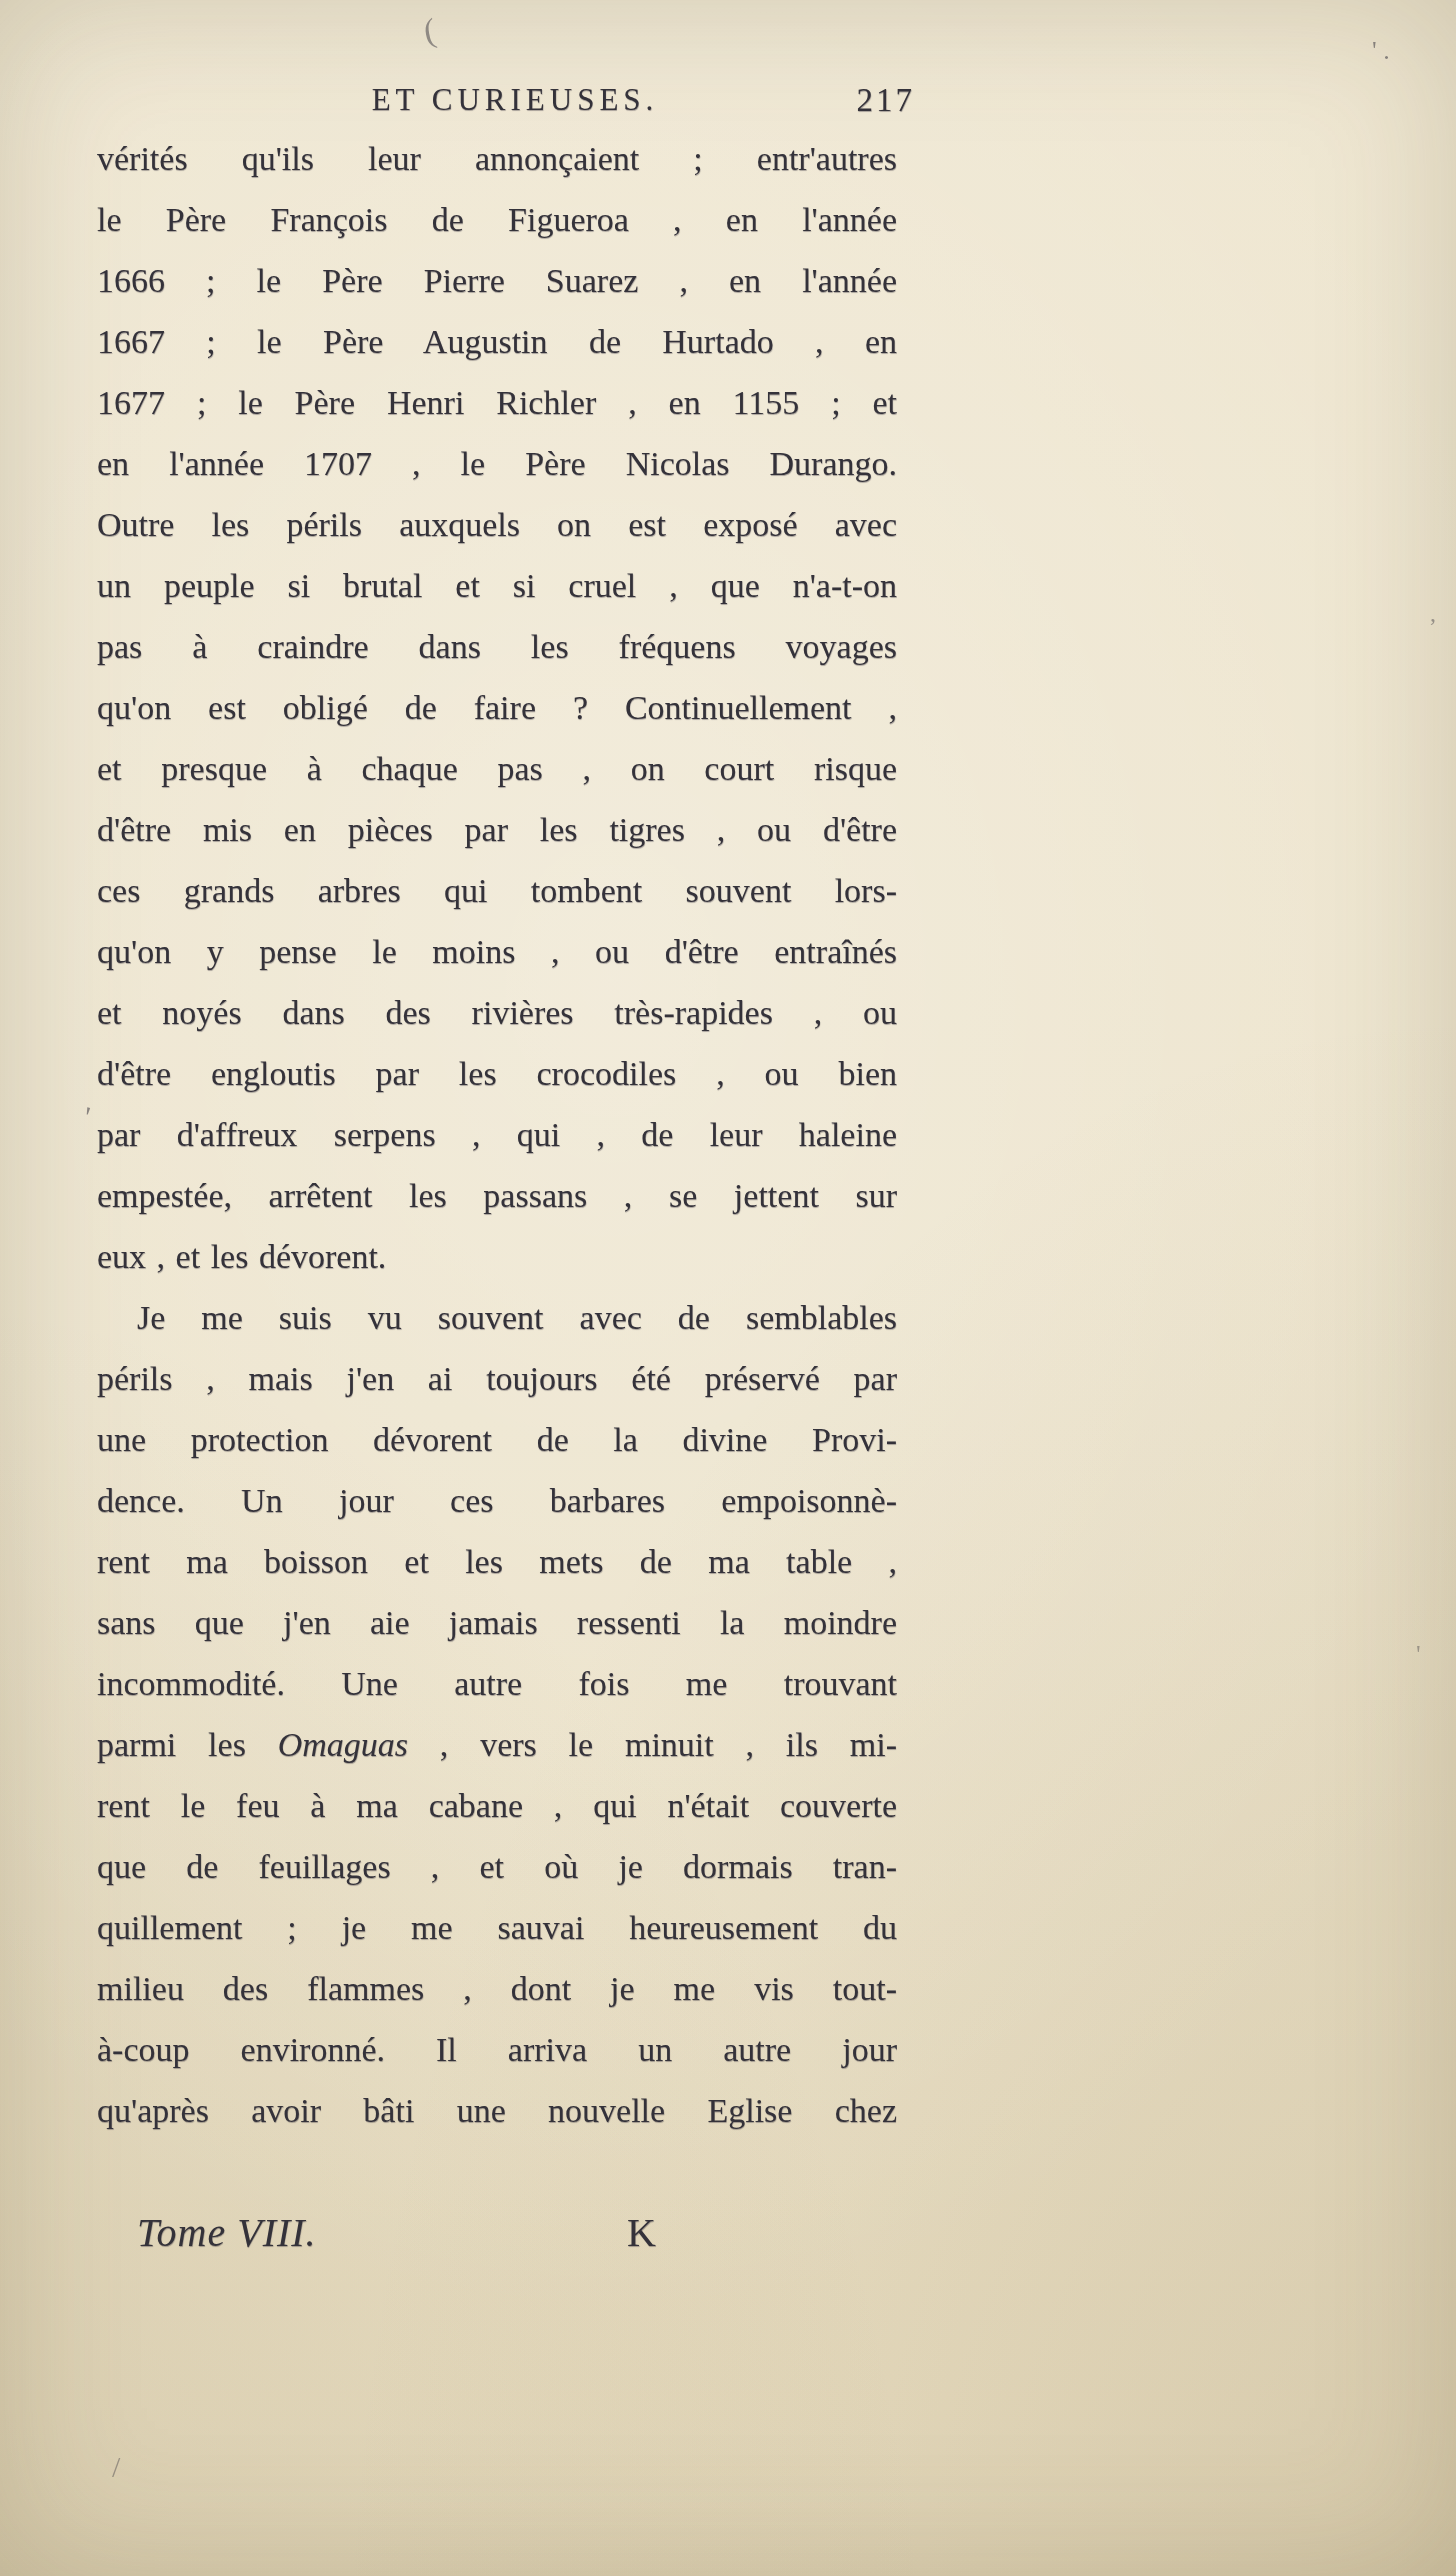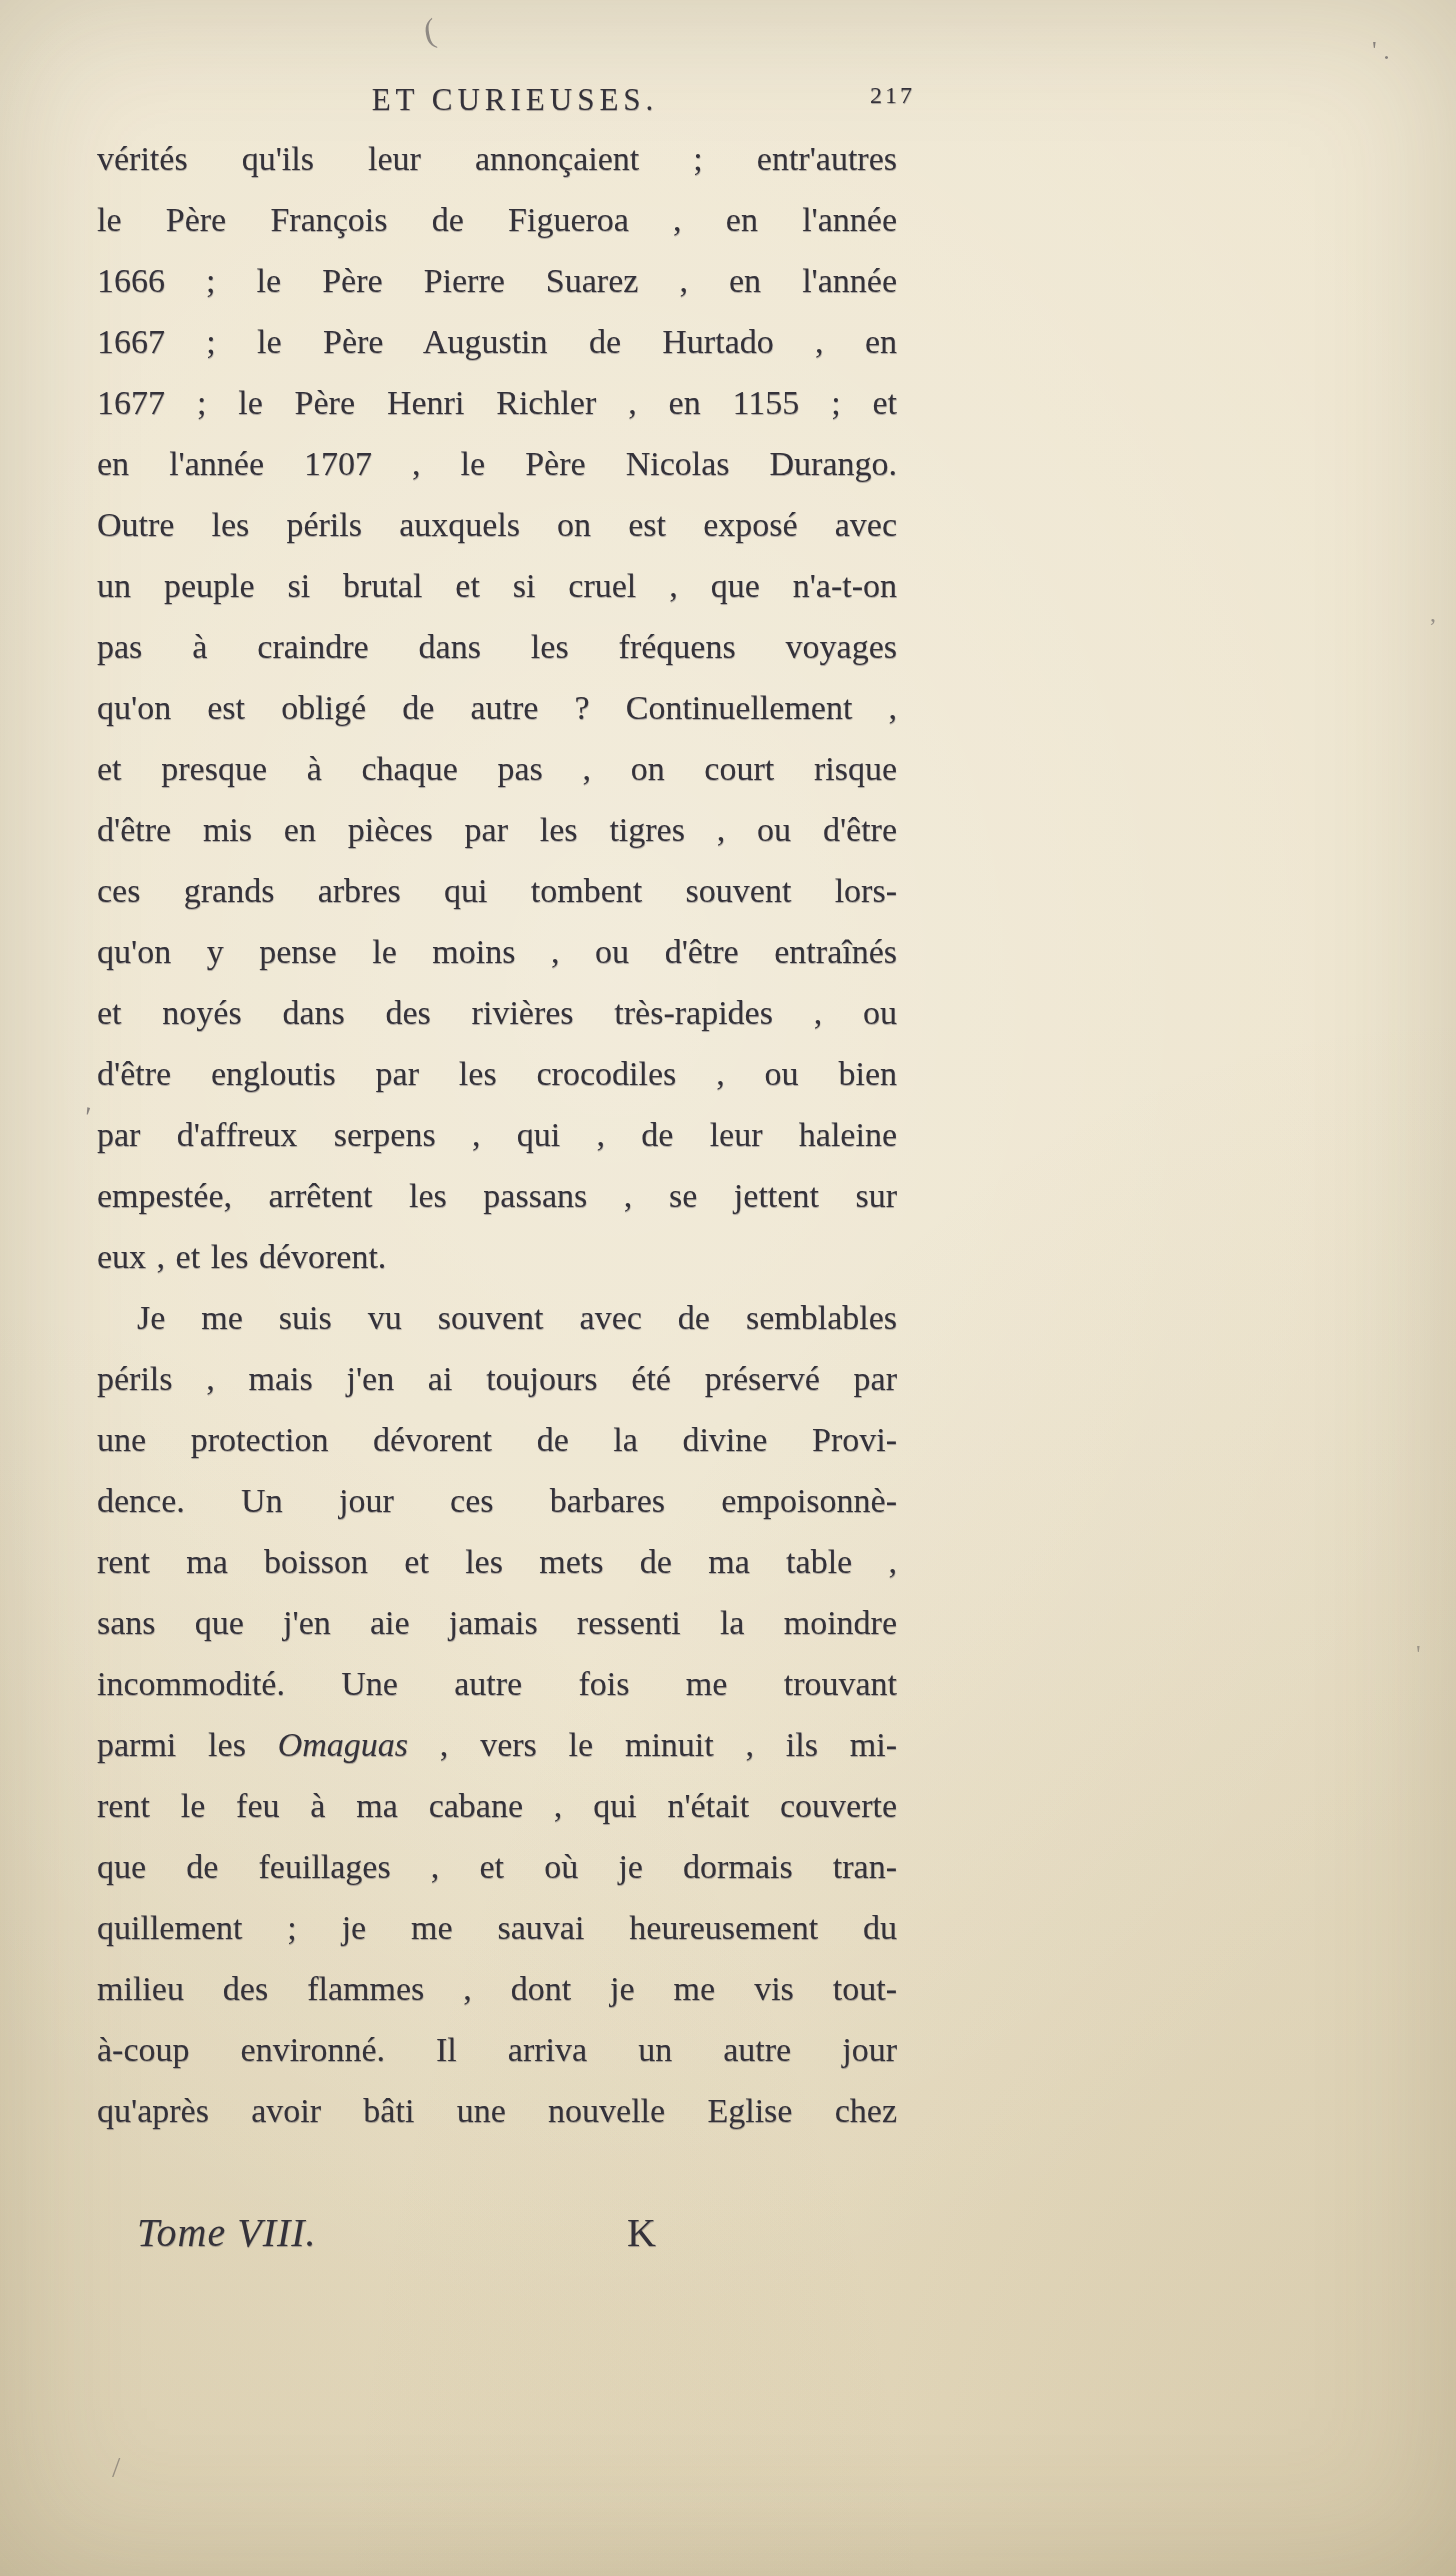--- a/index.html
+++ b/index.html
@@ -37,21 +37,21 @@
     left: 50%;
     transform: translateX(-50%);
     font-size: 31px;
     letter-spacing: 5px;
     white-space: nowrap;
   }
   .page-number {
     position: absolute;
     right: 0;
     top: 0;
-    font-size: 24px;
+    font-size: 33px;
     letter-spacing: 3px;
   }
   
   .text-block {
     position: absolute;
     top: 128px;
     left: 97px;
     width: 800px;
     font-size: 34px;
     line-height: 61px;
@@ -119,21 +119,21 @@
       <div class="paragraph">
         <div class="line">vérités qu'ils leur annonçaient ; entr'autres</div>
         <div class="line">le Père François de Figueroa , en l'année</div>
         <div class="line">1666 ; le Père Pierre Suarez , en l'année</div>
         <div class="line">1667 ; le Père Augustin de Hurtado , en</div>
         <div class="line">1677 ; le Père Henri Richler , en 1155 ; et</div>
         <div class="line">en l'année 1707 , le Père Nicolas Durango.</div>
         <div class="line">Outre les périls auxquels on est exposé avec</div>
         <div class="line">un peuple si brutal et si cruel , que n'a-t-on</div>
         <div class="line">pas à craindre dans les fréquens voyages</div>
-        <div class="line">qu'on est obligé de autre ? Continuellement ,</div>
+        <div class="line">qu'on est obligé de faire ? Continuellement ,</div>
         <div class="line">et presque à chaque pas , on court risque</div>
         <div class="line">d'être mis en pièces par les tigres , ou d'être</div>
         <div class="line">ces grands arbres qui tombent souvent lors-</div>
         <div class="line">qu'on y pense le moins , ou d'être entraînés</div>
         <div class="line">et noyés dans des rivières très-rapides , ou</div>
         <div class="line">d'être engloutis par les crocodiles , ou bien</div>
         <div class="line">par d'affreux serpens , qui , de leur haleine</div>
         <div class="line">empestée, arrêtent les passans , se jettent sur</div>
         <div class="line flush">eux , et les dévorent.</div>
       </div>

